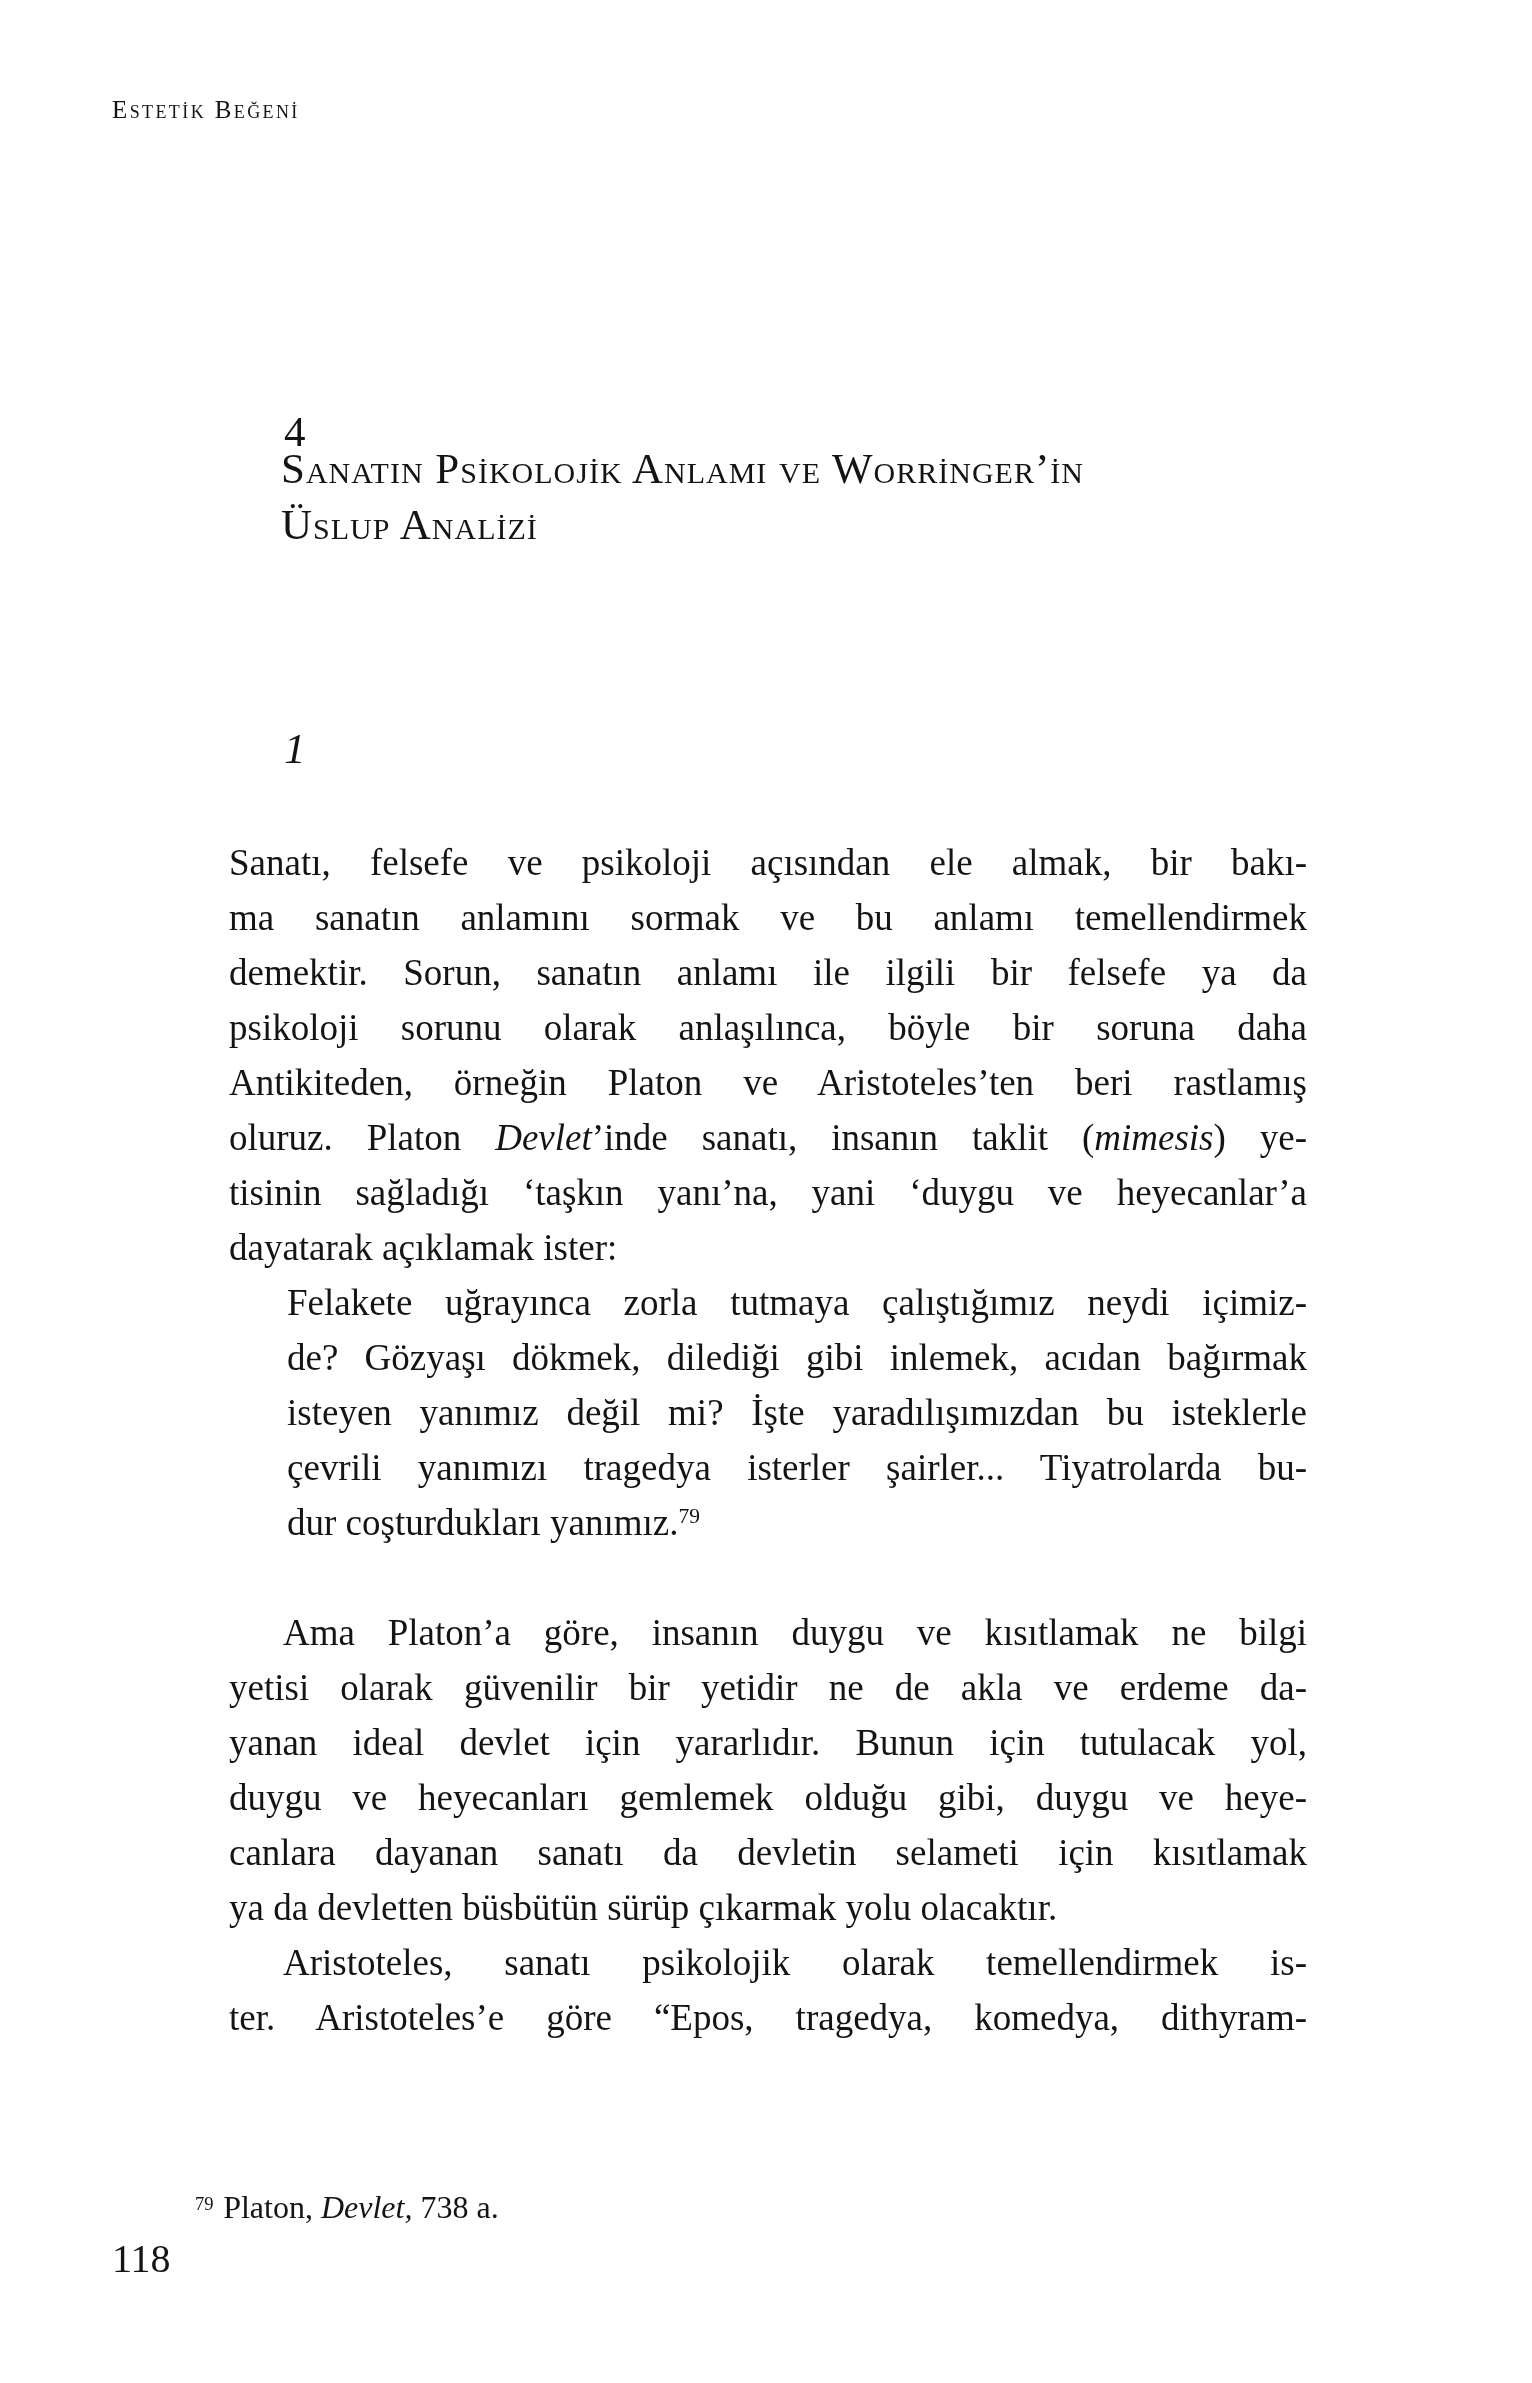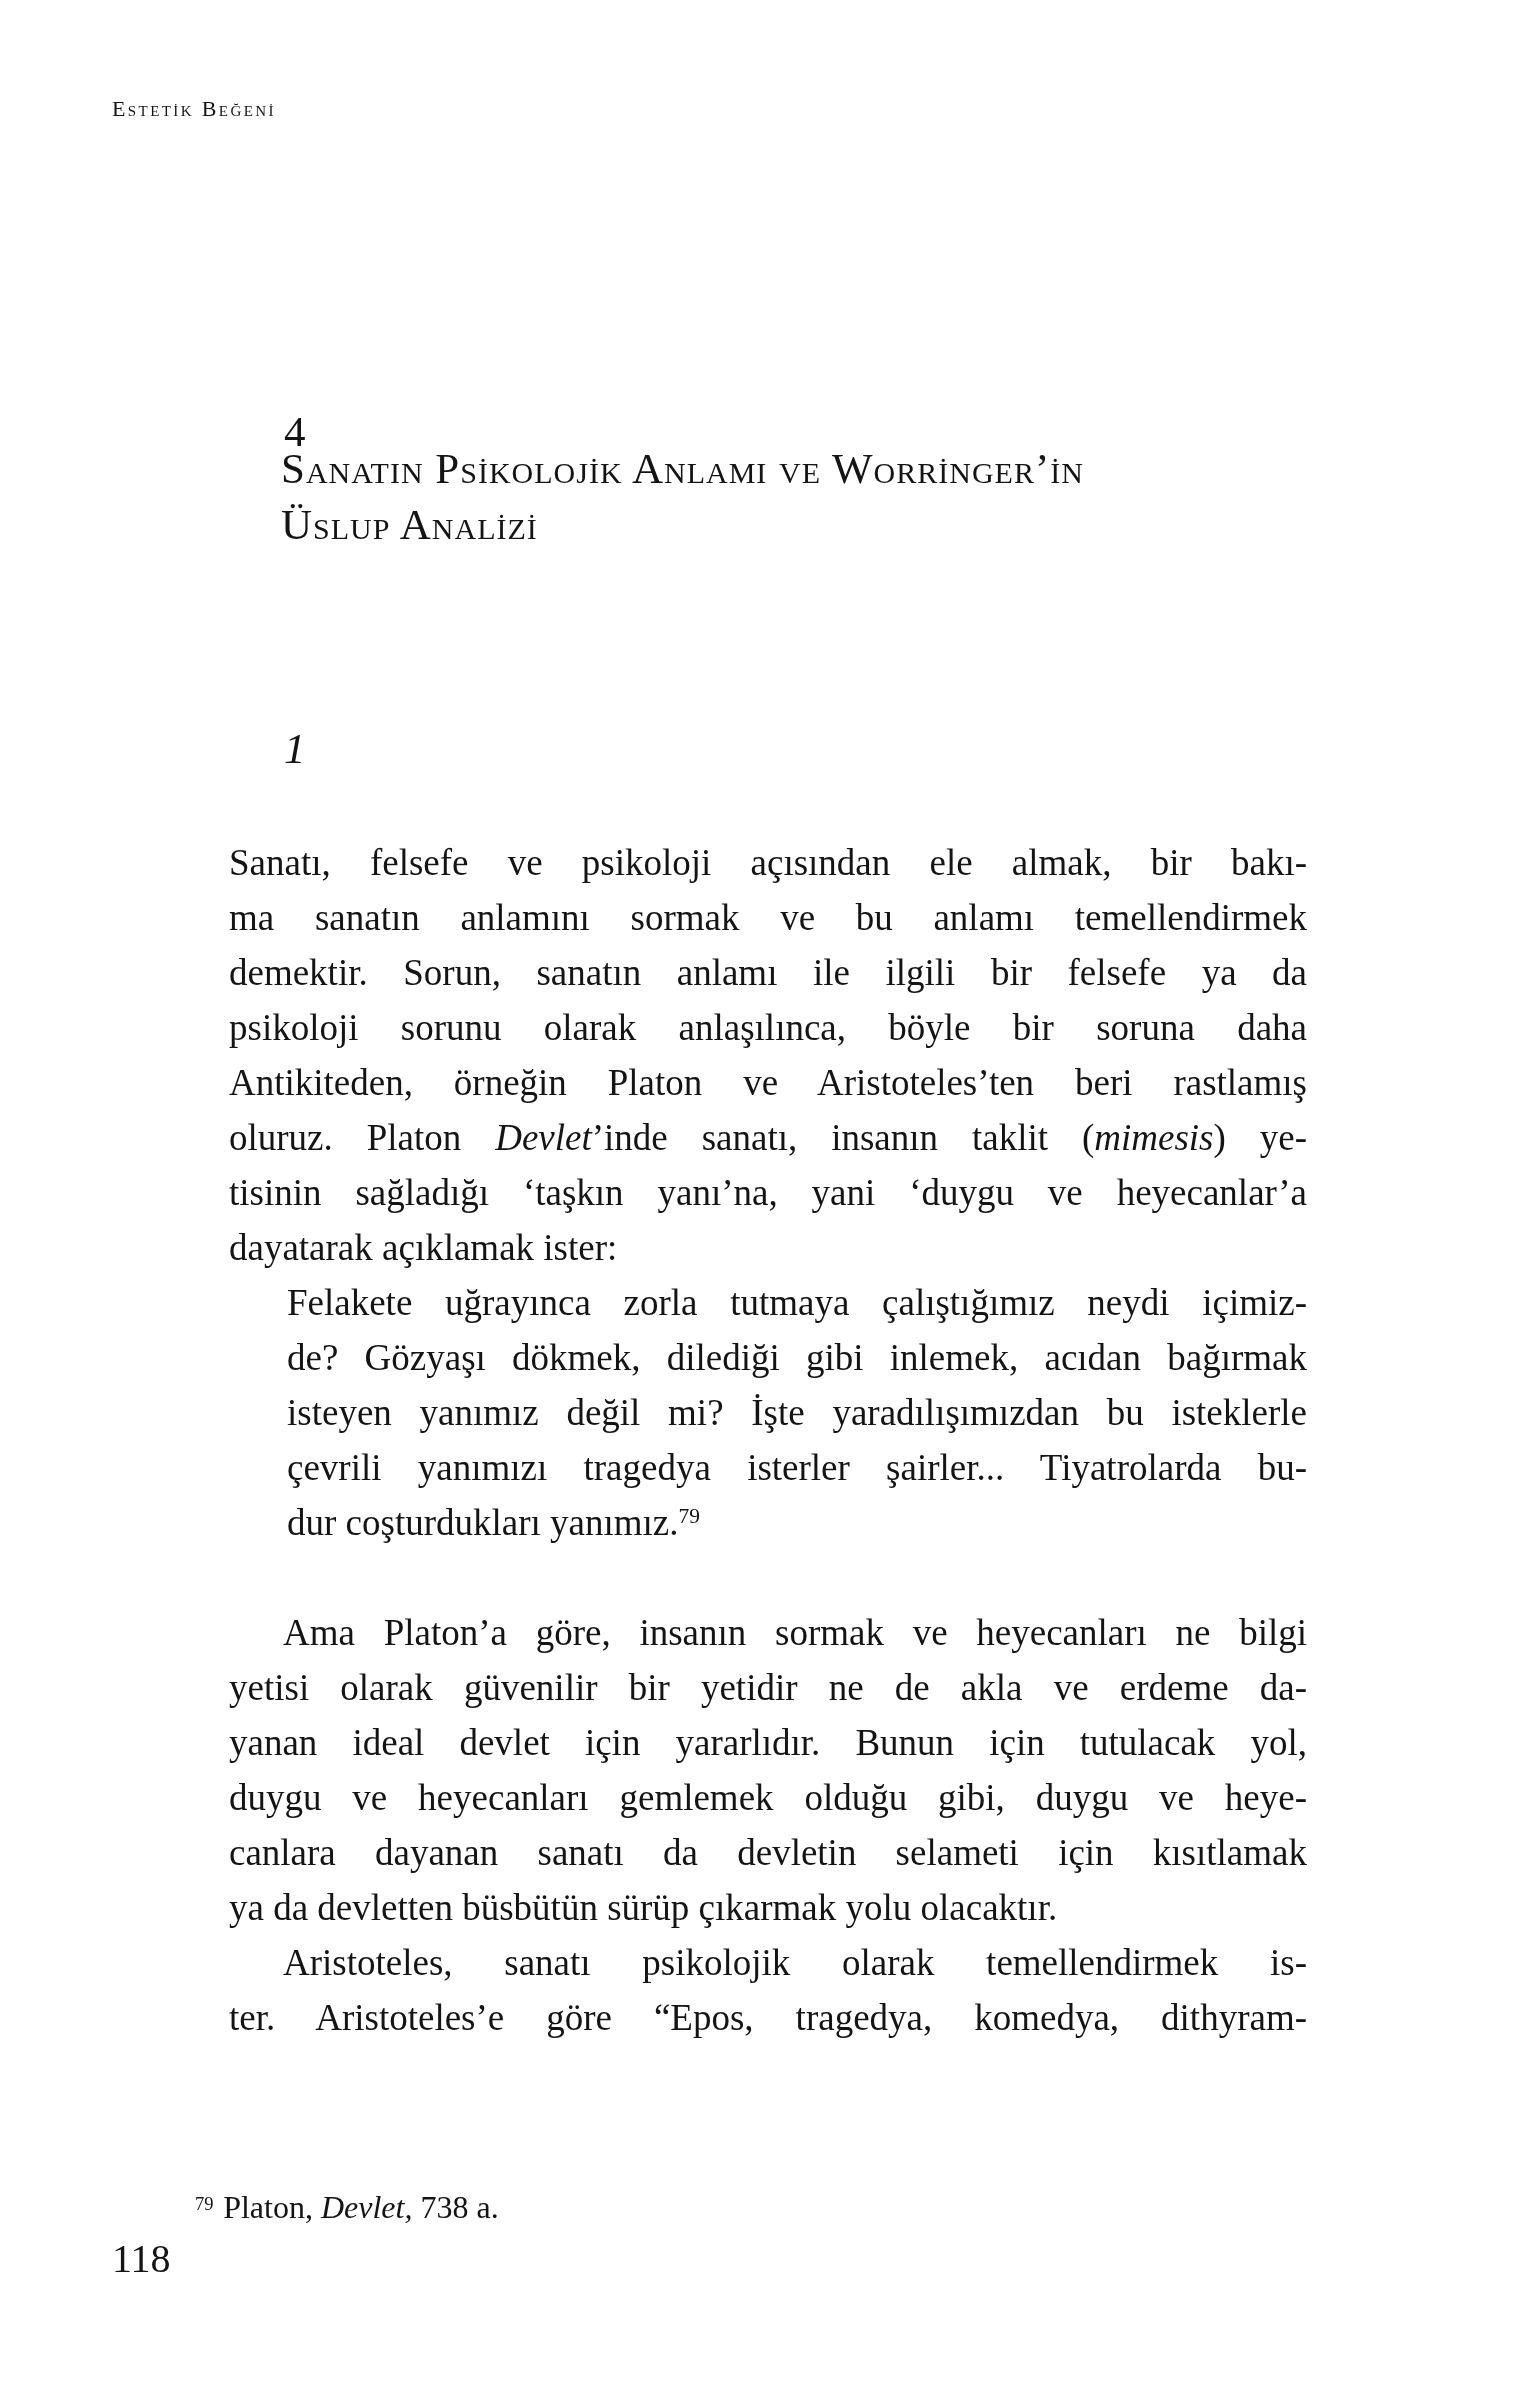--- a/index.html
+++ b/index.html
@@ -15,21 +15,21 @@
     color: #141414;
     font-family: "Liberation Serif", "DejaVu Serif", serif;
     overflow: hidden;
   }
 
   
   .running-head {
     position: absolute;
     left: 112px;
     top: 96px;
-    font-size: 22px;
+    font-size: 25px;
     font-variant: small-caps;
     letter-spacing: 2.4px;
   }
 
   
   .chapter-number {
     position: absolute;
     left: 284px;
     top: 409px;
     font-size: 43px;
@@ -134,21 +134,21 @@
         <div class="line no-just"><span>dayatarak açıklamak ister:</span></div>
       </div>
       <div class="para quote">
         <div class="line"><span>Felakete uğrayınca zorla tutmaya çalıştığımız neydi içimiz-</span></div>
         <div class="line"><span>de? Gözyaşı dökmek, dilediği gibi inlemek, acıdan bağırmak</span></div>
         <div class="line"><span>isteyen yanımız değil mi? İşte yaradılışımızdan bu isteklerle</span></div>
         <div class="line"><span>çevrili yanımızı tragedya isterler şairler... Tiyatrolarda bu-</span></div>
         <div class="line no-just"><span>dur coşturdukları yanımız.</span><sup>79</sup></div>
       </div>
       <div class="para paragraph indent-first">
-        <div class="line"><span>Ama Platon’a göre, insanın sormak ve heyecanları ne bilgi</span></div>
+        <div class="line"><span>Ama Platon’a göre, insanın duygu ve kısıtlamak ne bilgi</span></div>
         <div class="line"><span>yetisi olarak güvenilir bir yetidir ne de akla ve erdeme da-</span></div>
         <div class="line"><span>yanan ideal devlet için yararlıdır. Bunun için tutulacak yol,</span></div>
         <div class="line"><span>duygu ve heyecanları gemlemek olduğu gibi, duygu ve heye-</span></div>
         <div class="line"><span>canlara dayanan sanatı da devletin selameti için kısıtlamak</span></div>
         <div class="line no-just"><span>ya da devletten büsbütün sürüp çıkarmak yolu olacaktır.</span></div>
       </div>
       <div class="para paragraph indent-first">
         <div class="line"><span>Aristoteles, sanatı psikolojik olarak temellendirmek is-</span></div>
         <div class="line"><span>ter. Aristoteles’e göre “Epos, tragedya, komedya, dithyram-</span></div>
       </div>

